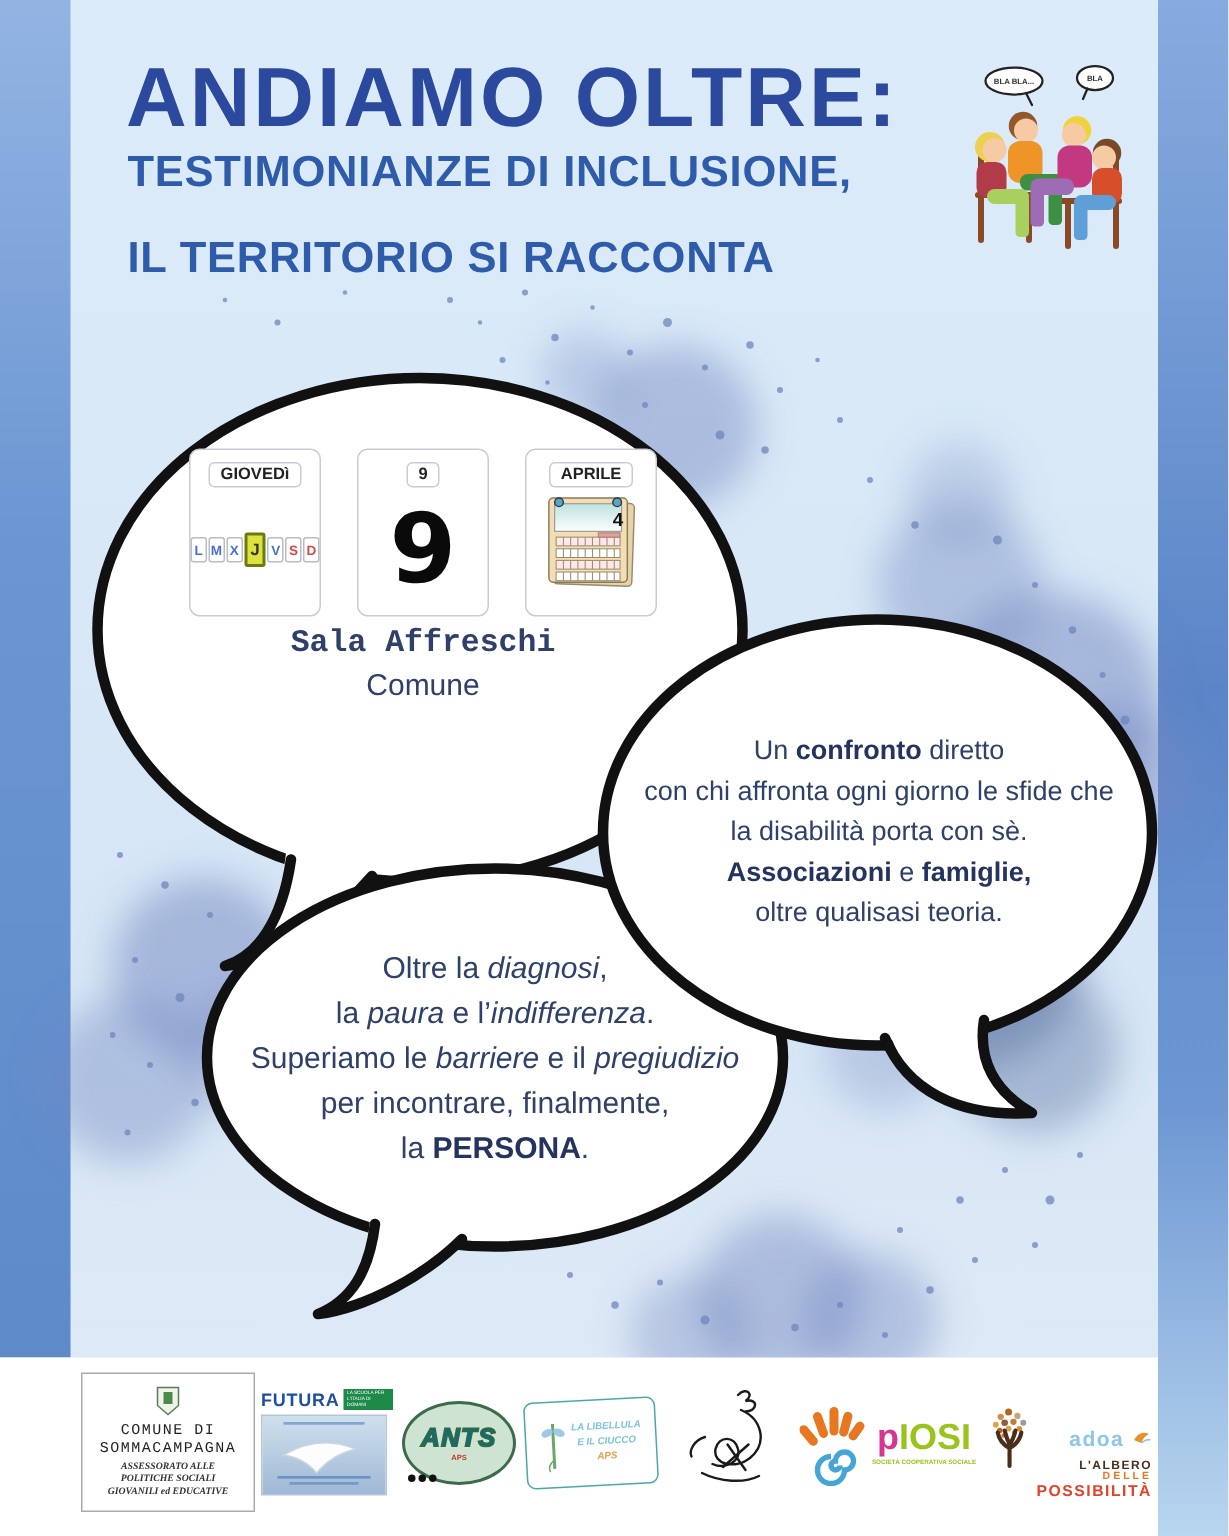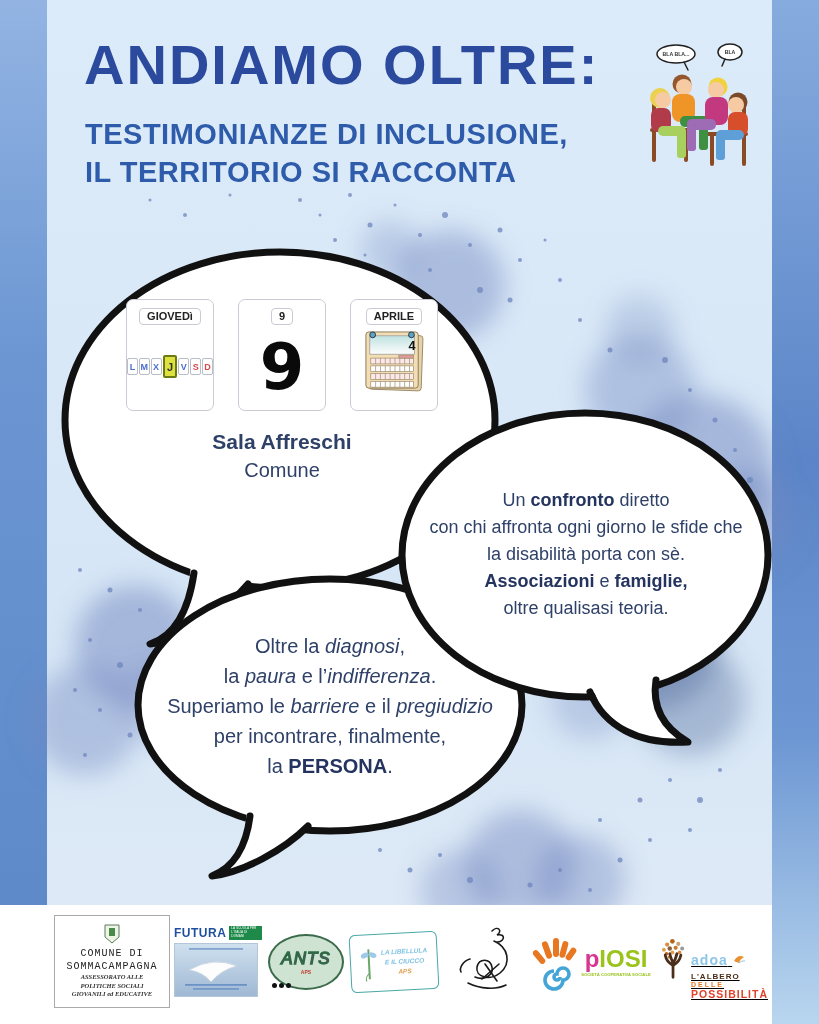--- a/index.html
+++ b/index.html
@@ -9,42 +9,42 @@
   .strip-left{position:absolute;left:0;top:0;width:47px;height:905px;
     background:linear-gradient(180deg,#93b4e3 0%,#6b96d2 40%,#5e8aca 100%);}
   .strip-right{position:absolute;right:0;top:0;width:47px;height:1024px;
     background:linear-gradient(180deg,#86abde 0%,#5b85c8 45%,#6d97d3 72%,#b9d6ef 100%);}
   .main-area{position:absolute;left:47px;top:0;width:725px;height:905px;
     background:linear-gradient(180deg,#dcebf9 0%,#d6e6f6 70%,#dde9f6 100%);}
   
   .title{position:absolute;left:84px;top:32px;font-size:56px;font-weight:900;
     color:#2b4a9e;letter-spacing:2px;}
   .sub{position:absolute;left:85px;font-size:29px;font-weight:600;color:#2e5cab;letter-spacing:.5px;}
-  .sub1{top:118px;} .sub2{top:156px;}
+  .sub1{top:99px;} .sub2{top:156px;}
   .people-svg{position:absolute;left:632px;top:38px;}
   
   .layer{position:absolute;left:0;top:0;pointer-events:none;}
   
   .b1{position:absolute;left:92px;top:299px;width:380px;text-align:center;color:#2f4168;}
   .cards{display:flex;justify-content:center;gap:24px;}
   .card{width:88px;height:112px;background:#fff;border:1.5px solid #c9ccd4;border-radius:7px;
     position:relative;padding-top:6px;box-sizing:border-box;}
   .card-label{display:inline-block;border:1.5px solid #c9ccd4;border-radius:4px;font-size:11px;
     font-weight:700;padding:1px 7px;color:#222;background:#fff;line-height:1.2;}
   .letters{margin-top:30px;display:flex;justify-content:center;align-items:center;gap:1px;}
   .letter{width:13px;height:15px;border:1px solid #b9bdc6;border-radius:2px;font-size:9px;
     font-weight:700;color:#4a6fd0;display:flex;align-items:center;justify-content:center;background:#fff;}
   .letter.red{color:#d34a4a;}
   .letter.hl{background:#dde23f;border:2px solid #6b7a12;color:#333;width:16px;height:19px;font-size:11px;}
   .big9{font-size:64px;font-weight:900;color:#0a0a0a;line-height:1;margin-top:10px;
     font-family:"DejaVu Sans",sans-serif;}
   .cal-svg{margin-top:3px;}
   .ev-time{font-size:26px;margin-top:13px;}
   .ev-time b{font-weight:800;}
-  .ev-venue{font-size:21px;font-weight:700;margin-top:19px;}
+  .ev-venue{font-size:21px;font-weight:700;margin-top:7px;font-family:Liberation Mono, monospace;}
   .ev-org{font-size:20px;margin-top:5px;}
   
   .b2{position:absolute;left:398px;top:487px;width:376px;text-align:center;font-size:18px;
     line-height:27px;color:#2f4168;}
   .b3{position:absolute;left:128px;top:631px;width:404px;text-align:center;font-size:20px;
     line-height:30px;color:#2f4168;}
   .bb{font-weight:800;color:#24345f;}
   .it{font-style:italic;}
   
   .footer{position:absolute;left:0;top:905px;width:772px;height:119px;background:#fff;
@@ -57,38 +57,38 @@
     font-size:6.5px;color:#333;line-height:1.3;}
   .lg-futura{width:88px;}
   .fut-head{display:flex;align-items:center;gap:3px;justify-content:flex-start;}
   .fut-name{font-size:12px;font-weight:800;color:#1d4f9e;letter-spacing:.5px;}
   .fut-chip{background:#1e8a4a;color:#fff;font-size:3.2px;line-height:1.2;padding:1px 2px;text-align:left;width:34px;}
   .fut-panel{margin-top:3px;width:82px;height:52px;background:linear-gradient(180deg,#cfe0ee,#9fb8d4);
     border:1px solid #b5c6d8;position:relative;}
   .lg-ants{width:80px;position:relative;}
   .ants-ball{width:72px;height:52px;background:#cfe3d3;border:2px solid #3a6b4a;border-radius:50%;
     margin:0 auto;display:flex;align-items:center;justify-content:center;flex-direction:column;}
-  .ants-name{font-size:17px;font-weight:400;font-style:italic;color:#a21caf;
+  .ants-name{font-size:17px;font-weight:700;font-style:italic;color:#0369a1;
     -webkit-text-stroke:1.3px #2e6b45;letter-spacing:1px;}
   .ants-sub{font-size:5px;font-weight:700;color:#c23a2a;}
   .ants-dots{position:absolute;left:6px;bottom:2px;display:flex;gap:2px;}
   .ants-dots i{width:5px;height:5px;background:#111;border-radius:50%;display:block;}
   .lg-lib{width:94px;}
   .lib-scroll{width:88px;height:58px;border:1.5px solid #4aa8a8;border-radius:6px;background:#fff;
     transform:rotate(-3deg);display:flex;align-items:center;justify-content:center;gap:3px;padding:2px;box-sizing:border-box;}
   .lib-txt{font-size:6.5px;font-style:italic;font-weight:700;color:#7ec3e0;line-height:1.5;text-align:center;}
   .lib-aps{color:#e0a050;}
   .lg-ink{width:78px;}
   .lg-piosi{width:124px;display:flex;align-items:center;gap:4px;justify-content:center;}
   .piosi-word{font-size:24px;font-weight:800;line-height:1;}
   .piosi-p{color:#d6368f;}
   .piosi-rest{color:#9ac31c;}
   .piosi-sub{font-size:4.2px;color:#9ac31c;font-weight:700;text-align:left;margin-top:1px;}
   .lg-albero{width:110px;display:flex;align-items:flex-start;gap:3px;justify-content:center;}
-  .alb-right{text-align:left;margin-top:27px;text-decoration:underline;}
+  .alb-right{text-align:right;margin-top:27px;}
   .alb-adoa{font-size:14px;font-weight:700;color:#8ec6e8;letter-spacing:1px;}
   .alb-l1{font-size:8px;font-weight:800;color:#4a2e1a;letter-spacing:1px;margin-top:3px;}
   .alb-l2{font-size:7px;font-weight:800;color:#e87722;letter-spacing:2px;}
   .alb-l3{font-size:10.5px;font-weight:800;color:#e0432a;letter-spacing:1px;}
 </style>
 </head>
 <body>
 
 <div class="poster">
   <div class="main-area"></div>

